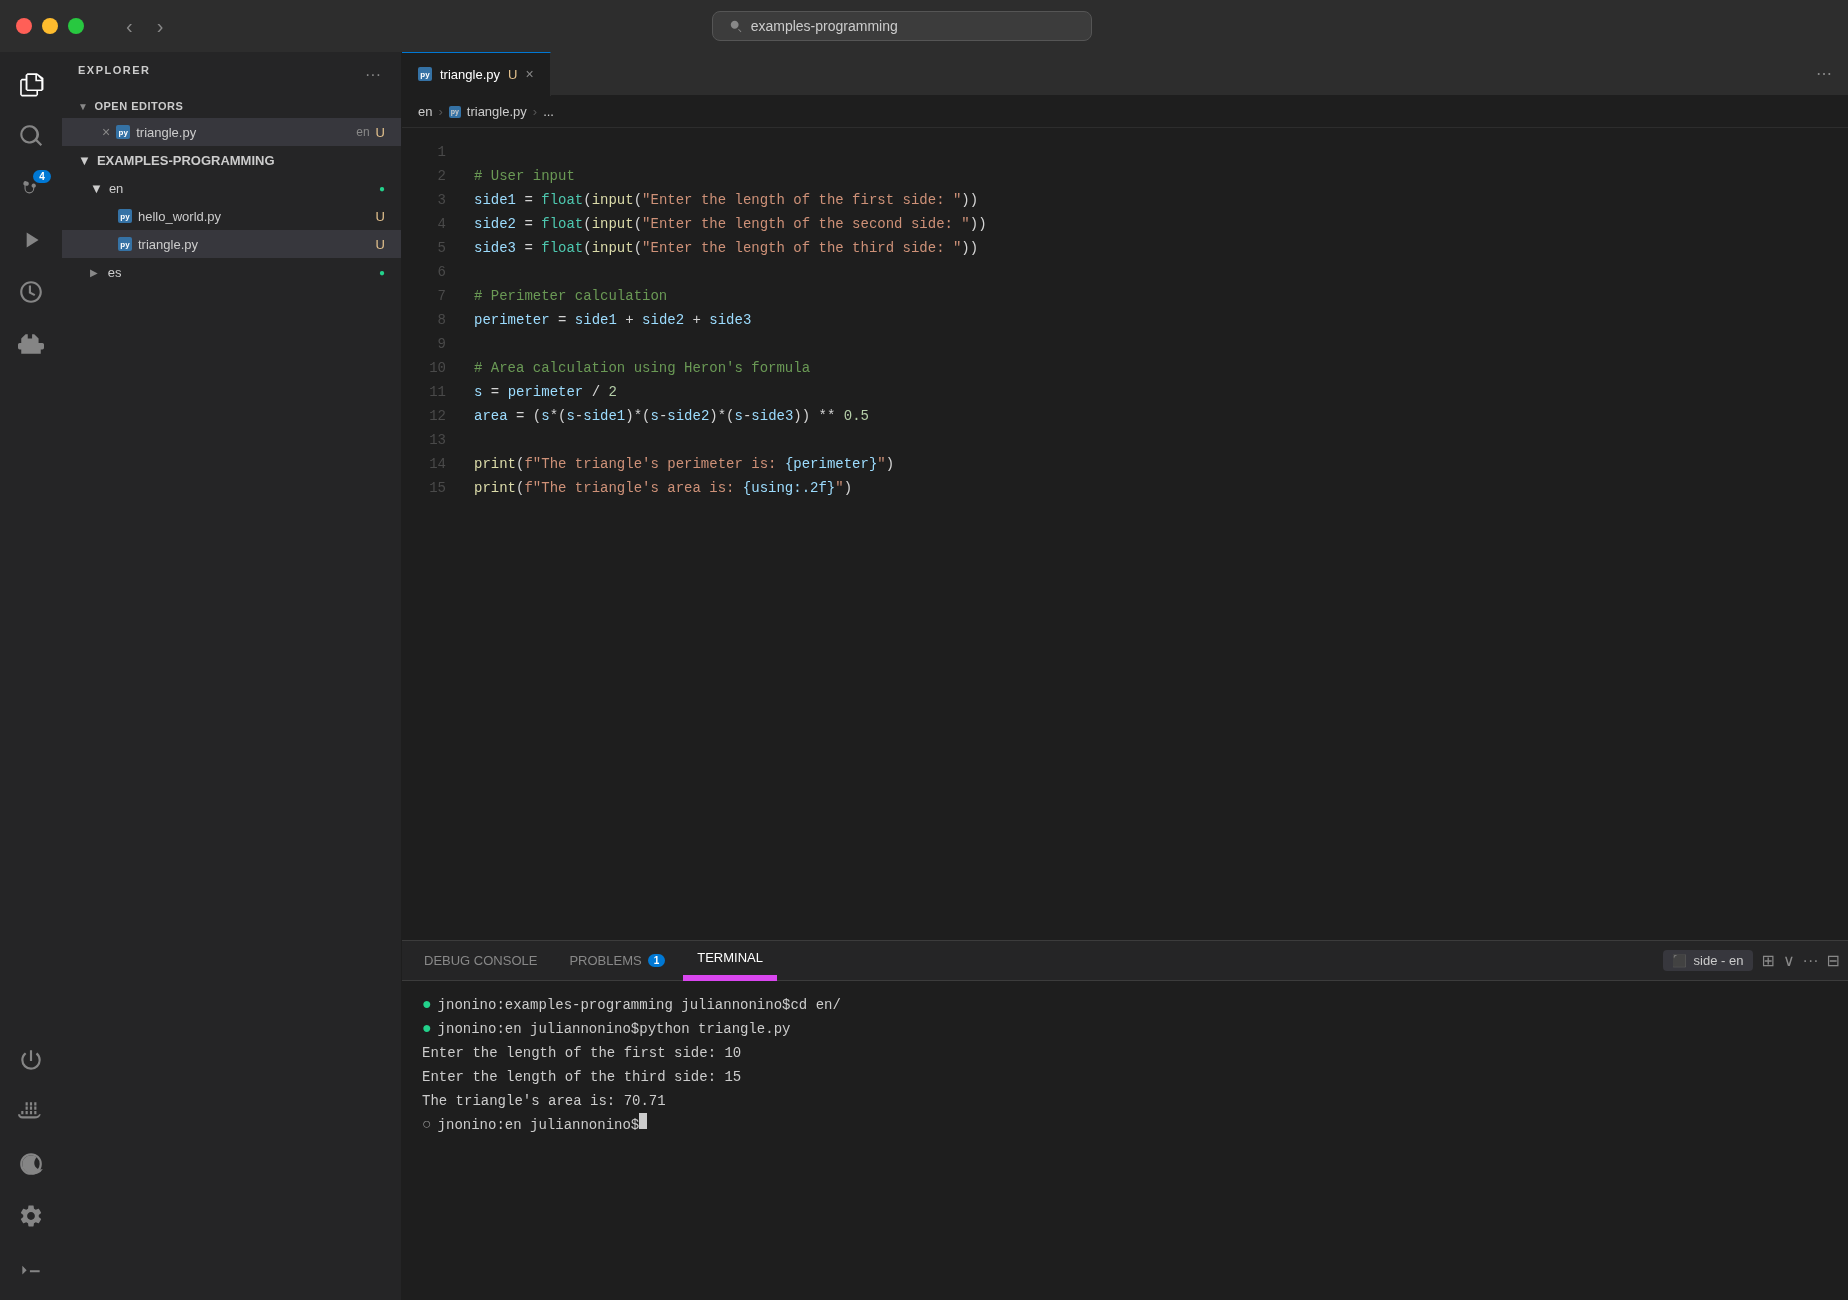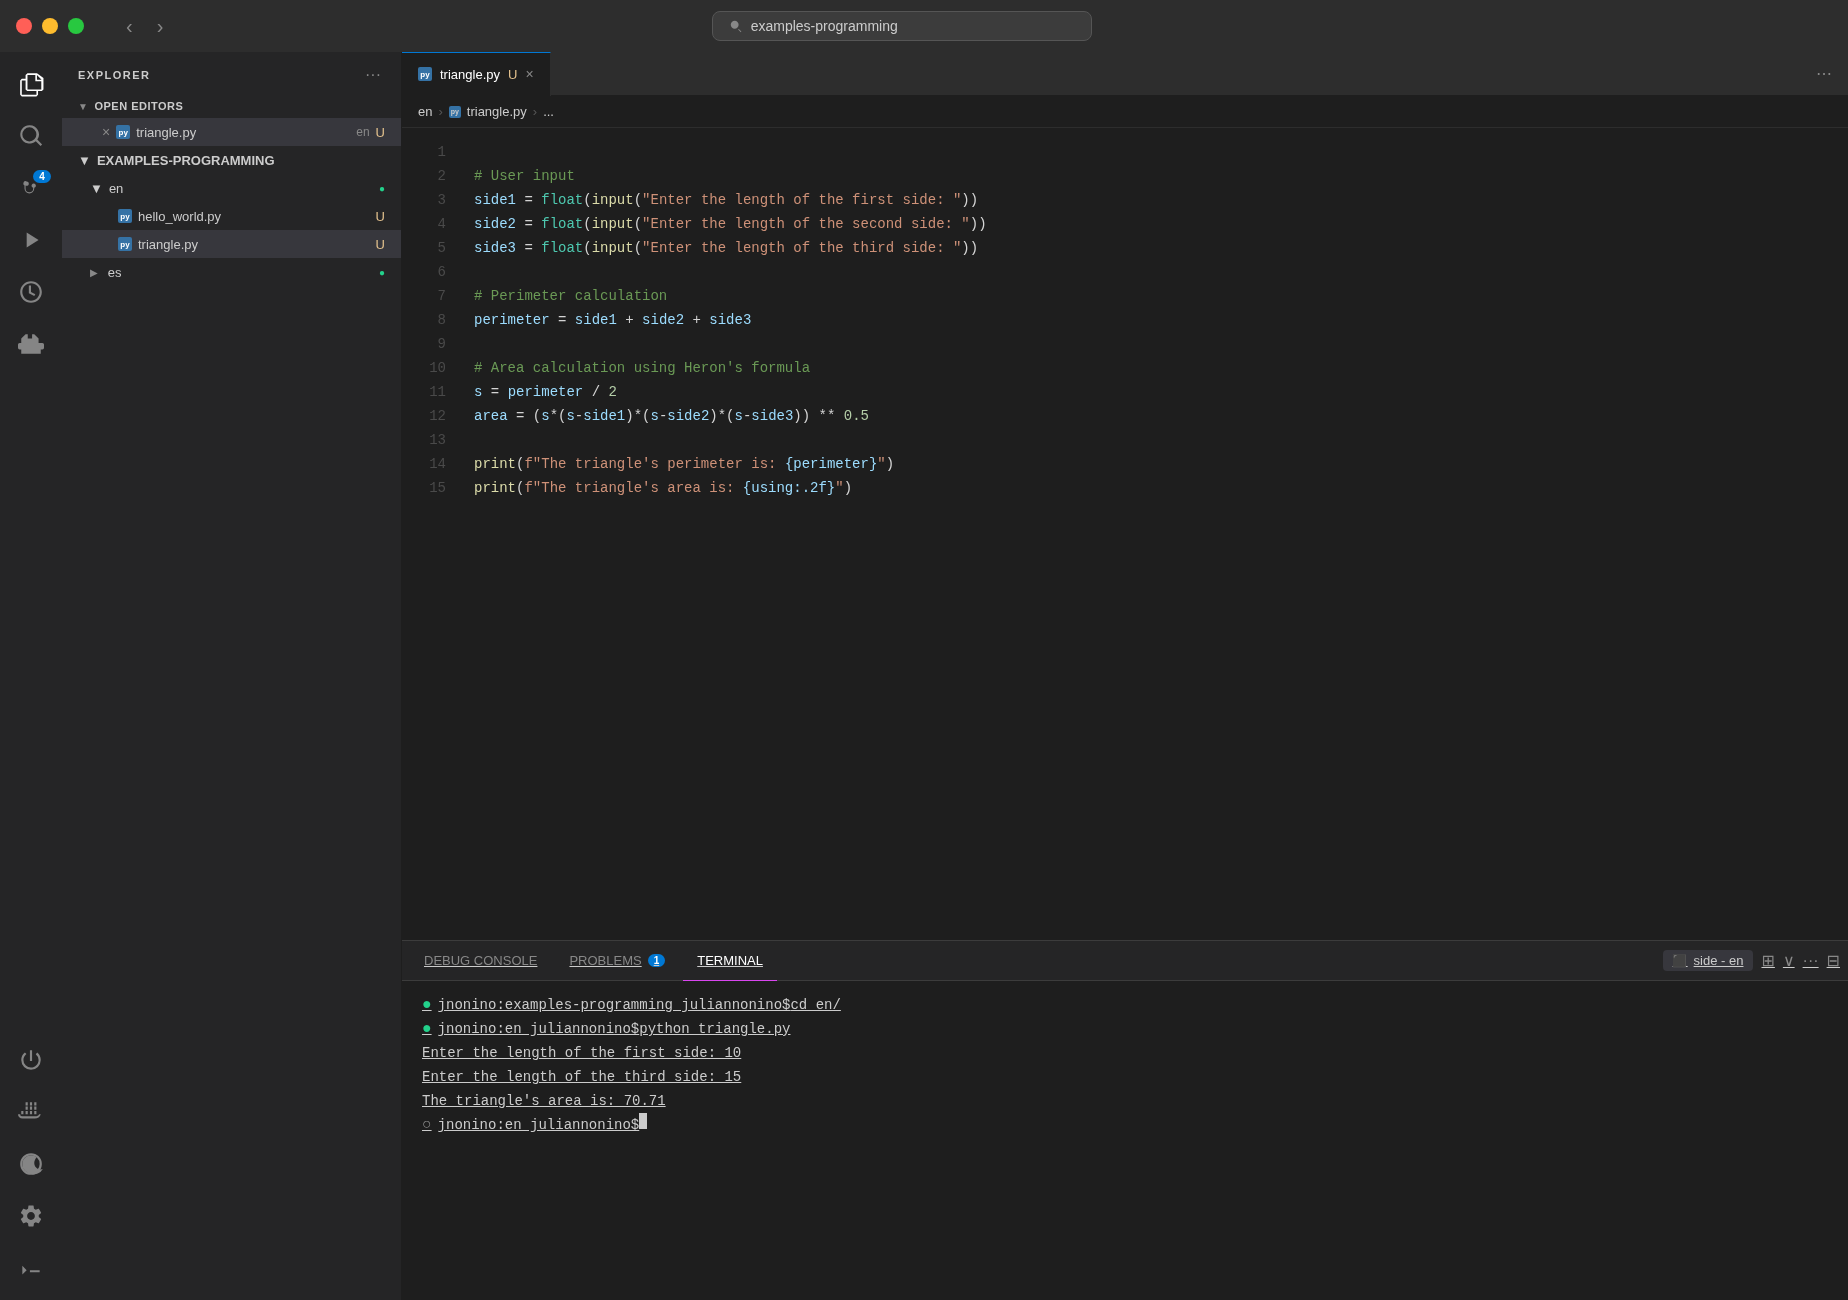--- a/index.html
+++ b/index.html
@@ -125,21 +125,21 @@
       width: 340px;
       background: #252526;
       display: flex;
       flex-direction: column;
       flex-shrink: 0;
       border-right: 1px solid #1e1e1e;
       overflow-y: auto;
     }
     .sidebar-header {
       display: flex;
-      align-items: center;
+      align-items: flex-start;
       justify-content: space-between;
       padding: 12px 16px 8px;
     }
     .sidebar-title {
       font-size: 11px;
       font-weight: 700;
       letter-spacing: 1.5px;
       color: #cccccc;
       text-transform: uppercase;
     }
@@ -334,21 +334,20 @@
     .c-builtin { color: #4ec9b0; }
 
     
     .terminal-panel {
       background: #1e1e1e;
       border-top: 1px solid #3c3c3c;
       flex-shrink: 0;
       height: 360px;
       display: flex;
       flex-direction: column;
-      text-decoration: underline;
     }
     .panel-tabs {
       display: flex;
       align-items: center;
       background: #252526;
       height: 40px;
       border-bottom: 1px solid #3c3c3c;
       padding: 0 8px;
       gap: 4px;
     }
@@ -357,21 +356,21 @@
       height: 40px;
       display: flex;
       align-items: center;
       font-size: 13px;
       color: #888;
       cursor: pointer;
       gap: 6px;
     }
     .panel-tab.active {
       color: #fff;
-      border-bottom: 1px solid #d946ef;
+      border-bottom: 6px solid #d946ef;
     }
     .panel-tab .badge {
       background: #0078d4;
       color: white;
       font-size: 10px;
       border-radius: 10px;
       padding: 1px 6px;
       font-weight: bold;
     }
     .panel-tab-actions {

